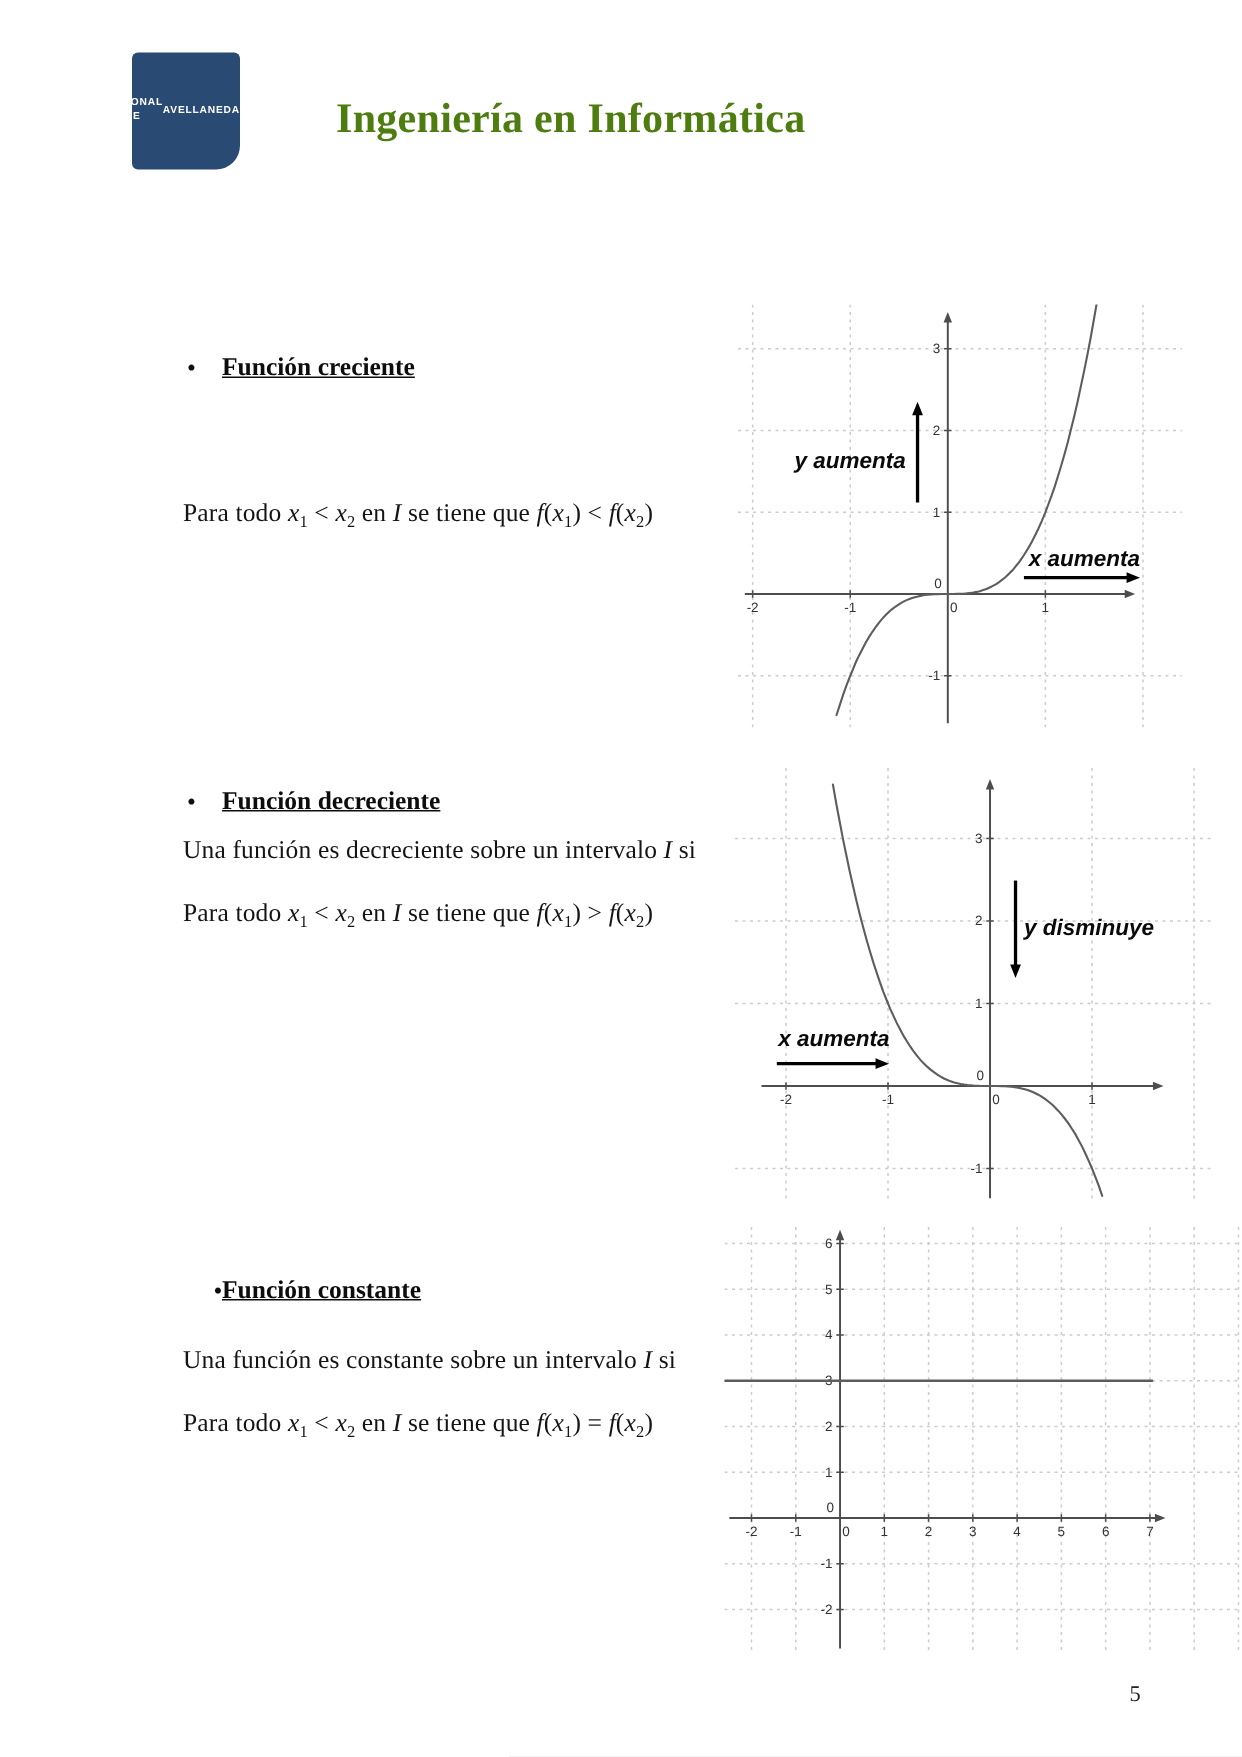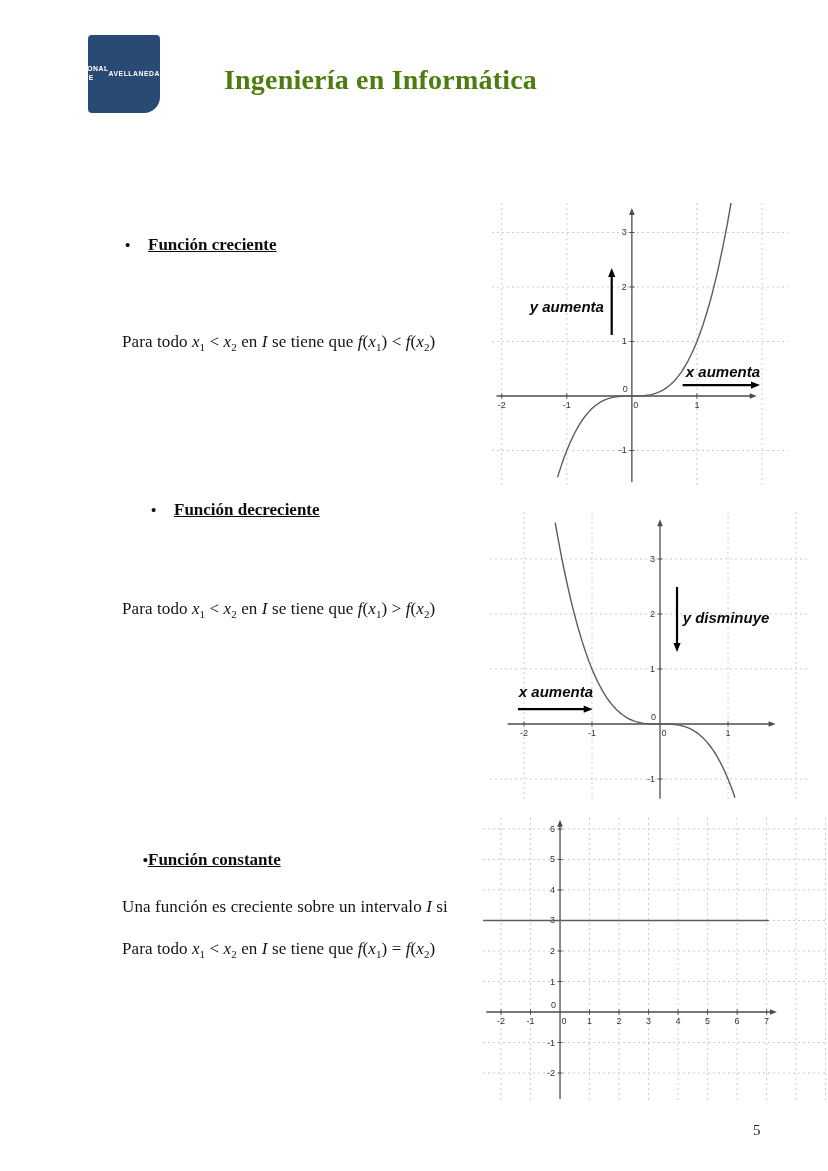--- a/index.html
+++ b/index.html
@@ -31,21 +31,21 @@
     color:#4d7c0f;
   }
   
   .sec-heading{left:95px;top:157px;font-size:20px;font-weight:bold;color:#0d0d0d;}
   .sec-num{display:inline-block;margin-right:12px;}
   .u{text-decoration:underline;}
   
   .bullet-line{font-size:17px;font-weight:bold;color:#0d0d0d;}
   .bullet{display:inline-block;width:23px;font-size:15px;}
   .b1{left:125px;top:207px;margin-top:28px;}
-  .b2{left:125px;top:500px;margin-left:26px;}
+  .b2{left:125px;top:524px;}
   .b3{left:125px;top:850px;text-align:right;}
   
   .body-line{font-size:17px;color:#141414;letter-spacing:0.1px;}
   .p1a{left:122px;top:287px;}
   .p1b{left:122px;top:332px;}
   .p2a{left:122px;top:557px;}
   .p2b{left:122px;top:599px;}
   .p3a{left:122px;top:897px;}
   .p3b{left:122px;top:939px;}
   .body-line .i{font-style:italic;}
@@ -110,20 +110,21 @@
       <polygon points="119.7010989010989,64.91341321994585 123.3010989010989,73.91341321994585 116.10109890109891,73.91341321994585" fill="#000000"></polygon>
       <text x="74.8131868131868" y="109.15577889447235" text-anchor="middle" font-family="&quot;Liberation Sans&quot;, sans-serif" font-size="15" font-weight="bold" font-style="italic" fill="#0a0a0a">y aumenta</text>
       <line x1="190.610989010989" y1="182.09547738693465" x2="261.02637362637364" y2="182.09547738693465" stroke="#000000" stroke-width="2.2"></line>
       <polygon points="268.02637362637364,182.09547738693465 259.02637362637364,185.69547738693464 259.02637362637364,178.49547738693465" fill="#000000"></polygon>
       <text x="230.94505494505495" y="174.01468882875918" text-anchor="middle" font-family="&quot;Liberation Sans&quot;, sans-serif" font-size="15" font-weight="bold" font-style="italic" fill="#0a0a0a">x aumenta</text>
     </svg>
 
   <div class="abs bullet-line b2">
     <span class="bullet">•</span><span class="u">Función decreciente</span>
   </div>
+  <div class="abs body-line p2a"><span>Una función es decreciente sobre un intervalo </span><span class="i">I</span><span> si</span></div>
   <div class="abs body-line p2b"><span>Para todo </span><span class="i">x</span><span class="sb">1</span><span> &lt; </span><span class="i">x</span><span class="sb">2</span><span> en </span><span class="i">I</span><span> se tiene que </span><span class="i">f</span><span>(</span><span class="i">x</span><span class="sb">1</span><span>) &gt; </span><span class="i">f</span><span>(</span><span class="i">x</span><span class="sb">2</span><span>)</span></div>
   <svg class="chart c2" width="318" height="290">
       <line x1="34.00342172797263" y1="0" x2="34.00342172797263" y2="290" stroke="#cccccc" stroke-width="1" stroke-dasharray="2 3"></line>
       <line x1="102.01026518391788" y1="0" x2="102.01026518391788" y2="290" stroke="#cccccc" stroke-width="1" stroke-dasharray="2 3"></line>
       <line x1="238.0239520958084" y1="0" x2="238.0239520958084" y2="290" stroke="#cccccc" stroke-width="1" stroke-dasharray="2 3"></line>
       <line x1="306.0307955517536" y1="0" x2="306.0307955517536" y2="290" stroke="#cccccc" stroke-width="1" stroke-dasharray="2 3"></line>
       <line x1="0" y1="267.00682852807284" x2="318" y2="267.00682852807284" stroke="#cccccc" stroke-width="1" stroke-dasharray="2 3"></line>
       <line x1="0" y1="156.9916540212443" x2="318" y2="156.9916540212443" stroke="#cccccc" stroke-width="1" stroke-dasharray="2 3"></line>
       <line x1="0" y1="101.98406676783006" x2="318" y2="101.98406676783006" stroke="#cccccc" stroke-width="1" stroke-dasharray="2 3"></line>
       <line x1="0" y1="46.976479514415786" x2="318" y2="46.976479514415786" stroke="#cccccc" stroke-width="1" stroke-dasharray="2 3"></line>
@@ -152,21 +153,21 @@
       <polygon points="102.69033361847734,197.14719271623673 93.69033361847734,200.74719271623673 93.69033361847734,193.54719271623674" fill="#000000"></polygon>
       <text x="65.9666381522669" y="185.0948406676783" text-anchor="middle" font-family="&quot;Liberation Sans&quot;, sans-serif" font-size="15" font-weight="bold" font-style="italic" fill="#0a0a0a">x aumenta</text>
       <line x1="187.01881950384944" y1="75.03034901365703" x2="187.01881950384944" y2="132.93930197268588" stroke="#000000" stroke-width="2.2"></line>
       <polygon points="187.01881950384944,139.93930197268588 183.41881950384945,130.93930197268588 190.61881950384944,130.93930197268588" fill="#000000"></polygon>
       <text x="235.98374679213" y="111.38467374810318" text-anchor="middle" font-family="&quot;Liberation Sans&quot;, sans-serif" font-size="15" font-weight="bold" font-style="italic" fill="#0a0a0a">y disminuye</text>
     </svg>
 
   <div class="abs bullet-line b3">
     <span class="bullet">•</span><span class="u">Función constante</span>
   </div>
-  <div class="abs body-line p3a"><span>Una función es creciente sobre un intervalo </span><span class="i">I</span><span> si</span></div>
+  <div class="abs body-line p3a"><span>Una función es constante sobre un intervalo </span><span class="i">I</span><span> si</span></div>
   <div class="abs body-line p3b"><span>Para todo </span><span class="i">x</span><span class="sb">1</span><span> &lt; </span><span class="i">x</span><span class="sb">2</span><span> en </span><span class="i">I</span><span> se tiene que </span><span class="i">f</span><span>(</span><span class="i">x</span><span class="sb">1</span><span>) = </span><span class="i">f</span><span>(</span><span class="i">x</span><span class="sb">2</span><span>)</span></div>
   <svg class="chart c3" width="345" height="284">
       <line x1="18.002566295979467" y1="0" x2="18.002566295979467" y2="284" stroke="#cccccc" stroke-width="1" stroke-dasharray="2 3"></line>
       <line x1="47.51497005988024" y1="0" x2="47.51497005988024" y2="284" stroke="#cccccc" stroke-width="1" stroke-dasharray="2 3"></line>
       <line x1="106.53977758768177" y1="0" x2="106.53977758768177" y2="284" stroke="#cccccc" stroke-width="1" stroke-dasharray="2 3"></line>
       <line x1="136.05218135158253" y1="0" x2="136.05218135158253" y2="284" stroke="#cccccc" stroke-width="1" stroke-dasharray="2 3"></line>
       <line x1="165.5645851154833" y1="0" x2="165.5645851154833" y2="284" stroke="#cccccc" stroke-width="1" stroke-dasharray="2 3"></line>
       <line x1="195.07698887938406" y1="0" x2="195.07698887938406" y2="284" stroke="#cccccc" stroke-width="1" stroke-dasharray="2 3"></line>
       <line x1="224.58939264328484" y1="0" x2="224.58939264328484" y2="284" stroke="#cccccc" stroke-width="1" stroke-dasharray="2 3"></line>
       <line x1="254.10179640718565" y1="0" x2="254.10179640718565" y2="284" stroke="#cccccc" stroke-width="1" stroke-dasharray="2 3"></line>

